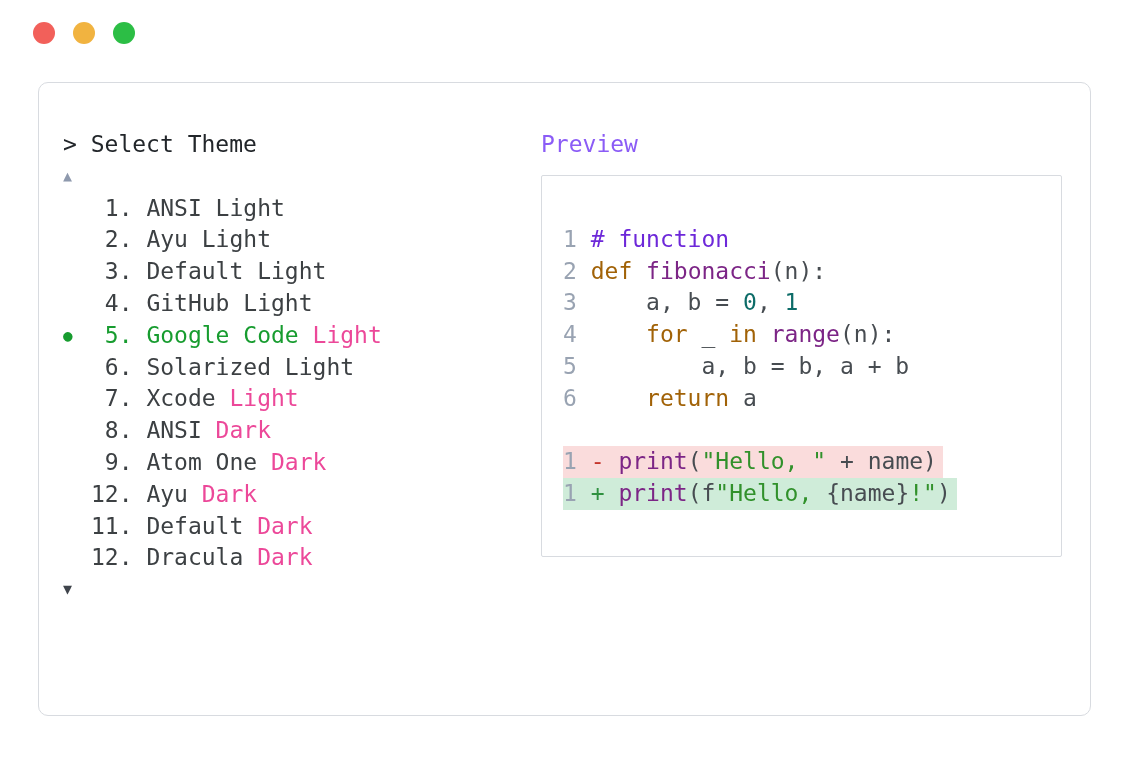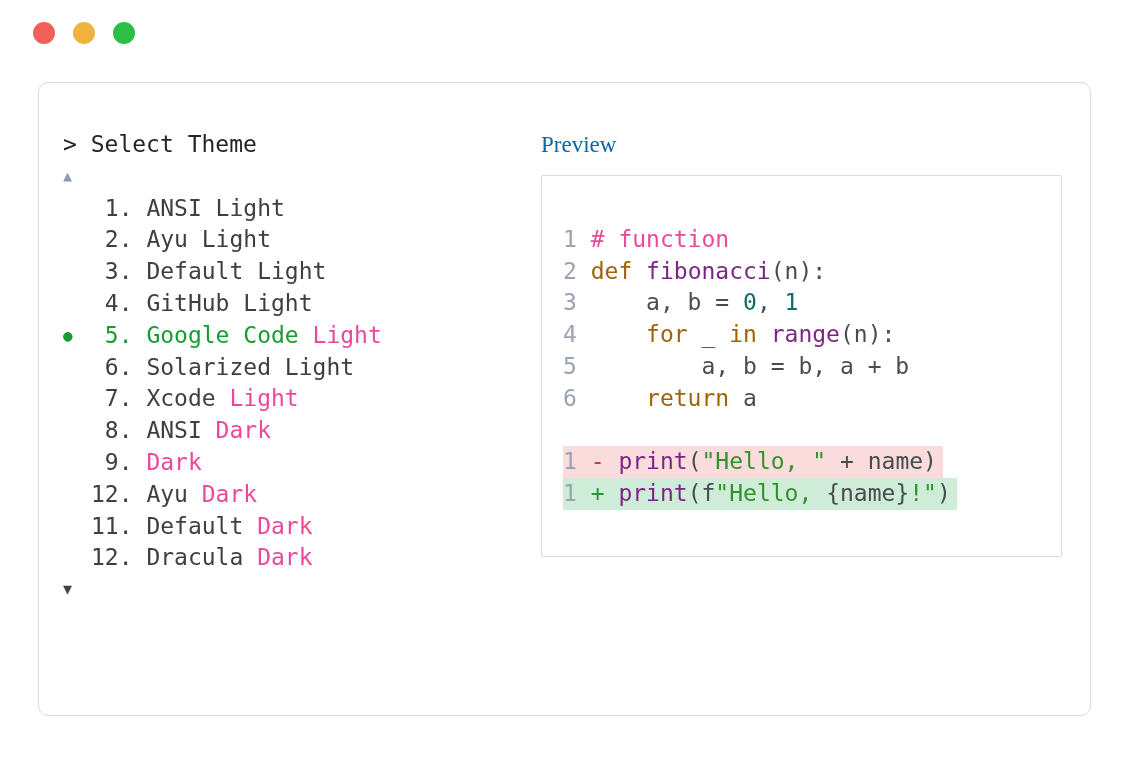--- a/index.html
+++ b/index.html
@@ -31,36 +31,36 @@
   
   .list-row{display:flex;cursor:default;color:#3c4043;}
   .bullet{width:28px;font-size:16px;color:#179c2f;display:flex;align-items:center;}
   .num{width:3ch;text-align:right;white-space:pre;}
   .name{margin-left:1ch;white-space:pre;}
   .variant{margin-left:1ch;color:#ec4899;white-space:pre;}
   .list-row.selected .num,.list-row.selected .name{color:#179c2f;}
   
   .hint{margin-top:32px;color:#9ca7ba;}
   
-  .preview-label{color:#0369a1;font-family:Liberation Serif, serif;}
+  .preview-label{color:#8b5cf6;}
   .preview-box{
     margin-top:14px;height:382px;box-sizing:border-box;
     border:1.5px solid #d8dbe0;background:#ffffff;
     padding:48px 12px 0 21px;border-radius:2px;overflow:hidden;
   }
   .code-line{font-size:23px;line-height:31.8px;height:31.8px;white-space:pre;}
   .linewrap{display:inline-block;padding-right:6px;}
   .linewrap.del{background:#fadcdc;}
   .linewrap.ins{background:#cfecd9;}
   .lnum{display:inline-block;width:1ch;text-align:right;color:#99a3b2;margin-right:1ch;}
   .tok-pln{color:#474c51;}
   .tok-kw{color:#a16207;}
   .tok-fn{color:#7c2586;}
   .tok-str{color:#31912b;}
-  .tok-com{color:#ec4899;}
+  .tok-com{color:#6d28d9;}
   .tok-num{color:#0d6c68;}
   .tok-del{color:#c4352b;}
   .tok-ins{color:#2f9140;}
 </style>
 </head>
 <body>
 
 <div class="traffic">
   <div class="light" style="background: rgb(242, 96, 90);"></div>
   <div class="light" style="background: rgb(241, 179, 64);"></div>
@@ -79,21 +79,21 @@
 
       <div id="theme-list">
           <div class="mono-row list-row"><span class="bullet"></span><span class="num">1.</span><span class="name">ANSI Light</span></div>
           <div class="mono-row list-row"><span class="bullet"></span><span class="num">2.</span><span class="name">Ayu Light</span></div>
           <div class="mono-row list-row"><span class="bullet"></span><span class="num">3.</span><span class="name">Default Light</span></div>
           <div class="mono-row list-row"><span class="bullet"></span><span class="num">4.</span><span class="name">GitHub Light</span></div>
           <div class="mono-row list-row selected"><span class="bullet">●</span><span class="num">5.</span><span class="name">Google Code</span><span class="variant">Light</span></div>
           <div class="mono-row list-row"><span class="bullet"></span><span class="num">6.</span><span class="name">Solarized Light</span></div>
           <div class="mono-row list-row"><span class="bullet"></span><span class="num">7.</span><span class="name">Xcode</span><span class="variant">Light</span></div>
           <div class="mono-row list-row"><span class="bullet"></span><span class="num">8.</span><span class="name">ANSI</span><span class="variant">Dark</span></div>
-          <div class="mono-row list-row"><span class="bullet"></span><span class="num">9.</span><span class="variant">Dark</span></div>
+          <div class="mono-row list-row"><span class="bullet"></span><span class="num">9.</span><span class="name">Atom One</span><span class="variant">Dark</span></div>
           <div class="mono-row list-row"><span class="bullet"></span><span class="num">12.</span><span class="name">Ayu</span><span class="variant">Dark</span></div>
           <div class="mono-row list-row"><span class="bullet"></span><span class="num">11.</span><span class="name">Default</span><span class="variant">Dark</span></div>
           <div class="mono-row list-row"><span class="bullet"></span><span class="num">12.</span><span class="name">Dracula</span><span class="variant">Dark</span></div>
         </div>
 
       <div class="mono-row arrow arrow-down">▼</div>
     </div>
 
     <div class="right-col">
       <div class="mono-row preview-label">Preview</div>

